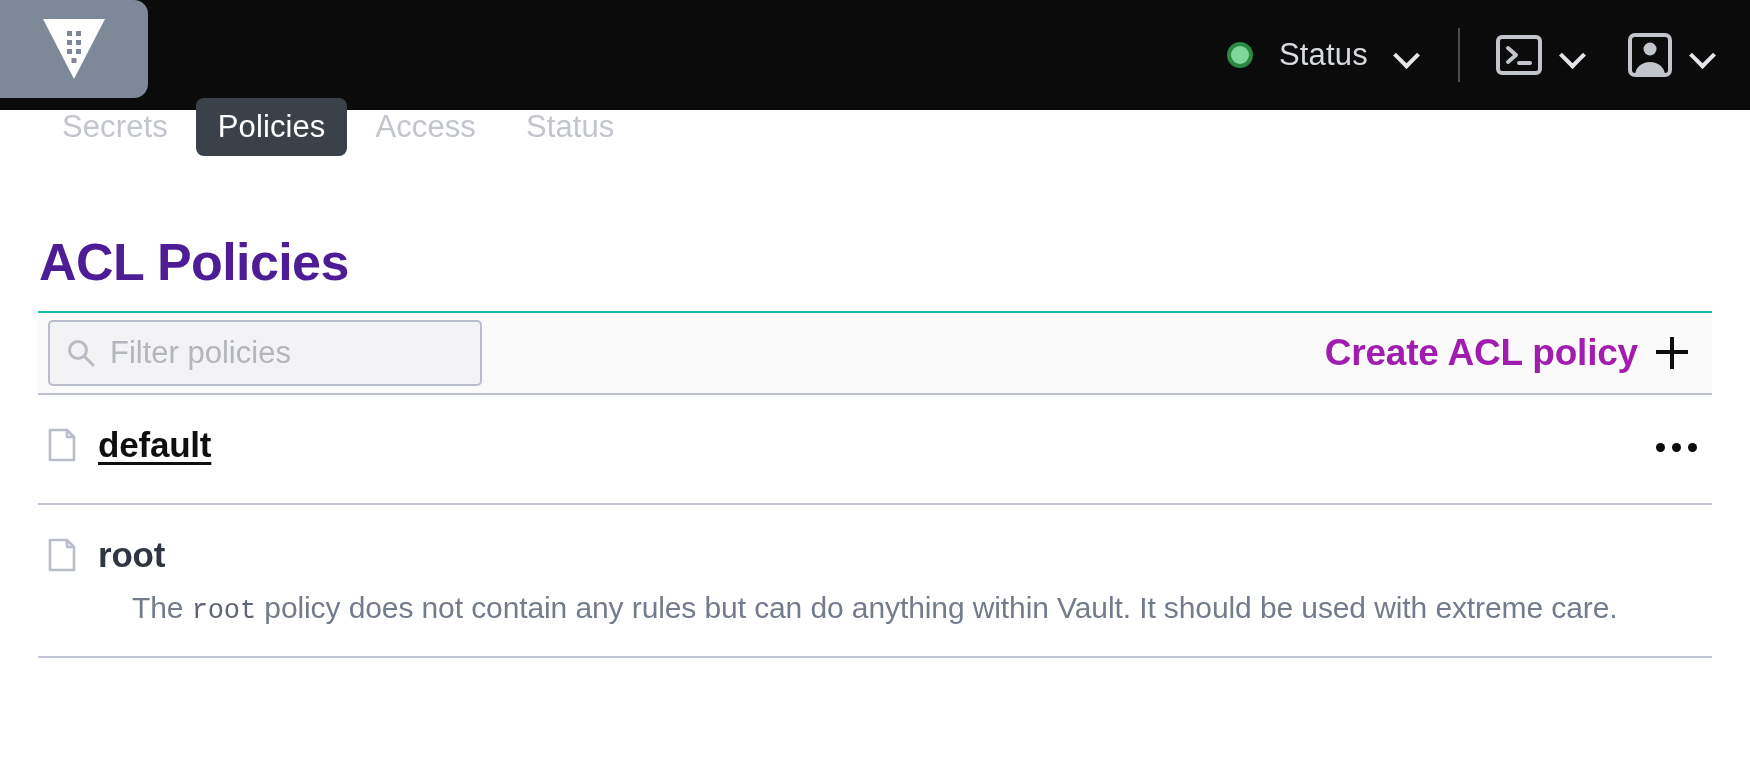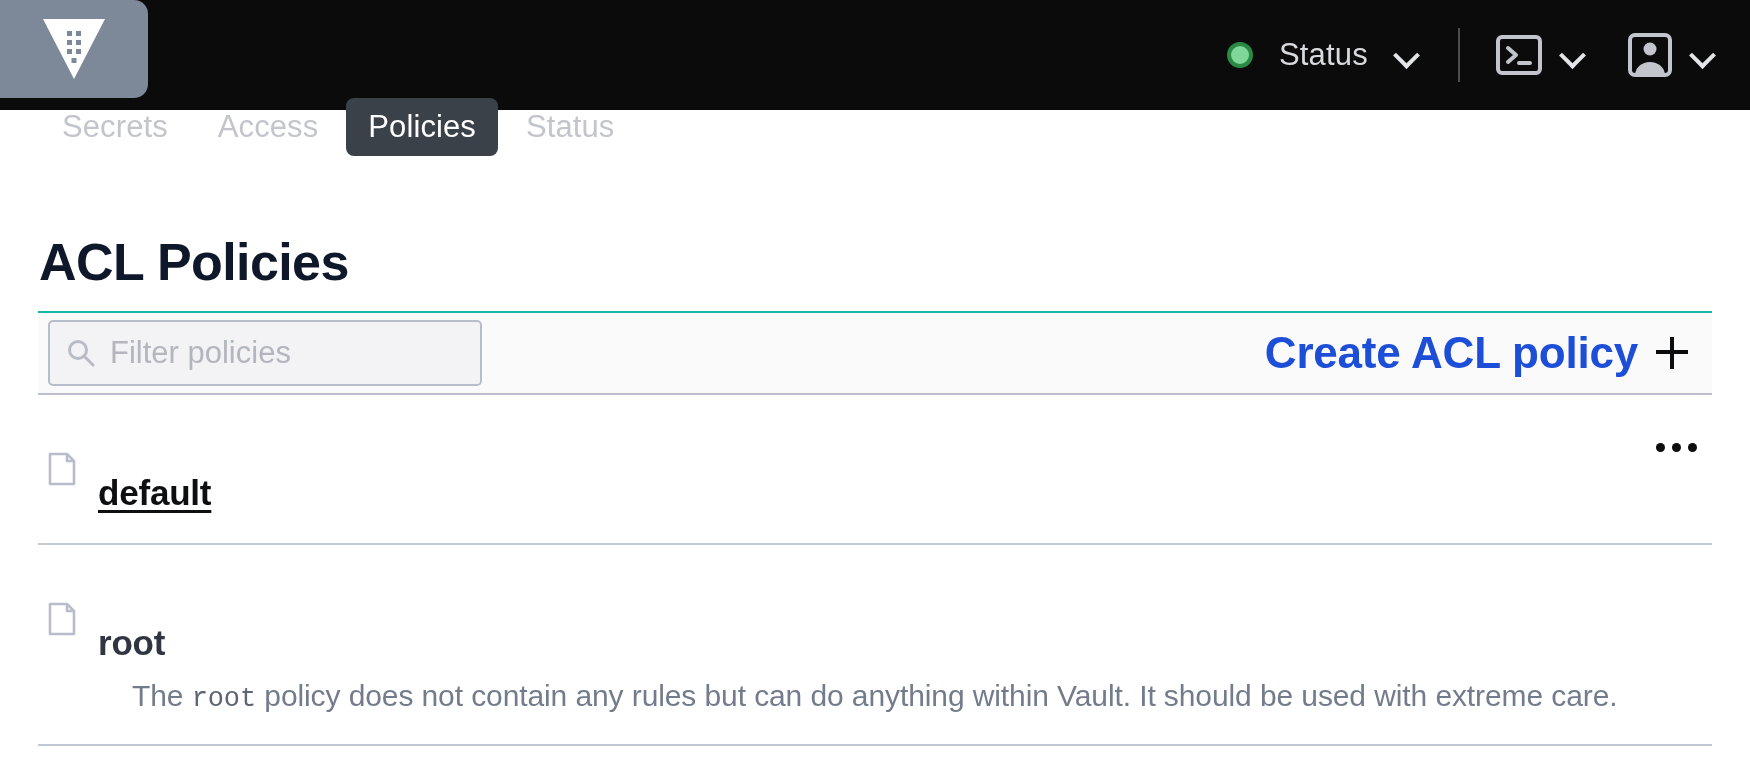--- a/index.html
+++ b/index.html
@@ -142,21 +142,21 @@
   }
 
   
   .page {
     padding: 0 38px;
   }
 
   .page-title {
     font-size: 52px;
     font-weight: bold;
-    color: #0f172a;
+    color: #4c1d95;
     letter-spacing: -0.6px;
     margin-top: 122px;
     margin-left: 1px;
   }
 
   
   .toolbar {
     margin-top: 19px;
     height: 84px;
     background: #fafafb;
@@ -197,23 +197,23 @@
   }
 
   .create-btn {
     display: flex;
     align-items: center;
     gap: 18px;
     background: none;
     border: none;
     cursor: pointer;
     font-family: "Liberation Sans", sans-serif;
-    font-size: 44px;
+    font-size: 37px;
     font-weight: bold;
-    color: #1d4ed8;
+    color: #a21caf;
     letter-spacing: -0.2px;
     padding-right: 24px;
     white-space: nowrap;
   }
   .plus-icon {
     width: 32px;
     height: 32px;
     position: relative;
     flex: 0 0 auto;
   }
@@ -246,21 +246,20 @@
     width: 28px;
     height: 34px;
     flex: 0 0 auto;
   }
 
   .policy-name {
     font-size: 35px;
     font-weight: bold;
     color: #0d0f11;
     letter-spacing: -0.2px;
-    margin-top: 48px;
   }
   .policy-name.link {
     text-decoration: underline;
     text-underline-offset: 5px;
     cursor: pointer;
   }
   .policy-name.plain { color: #2f3541; }
 
   .policy-desc {
     font-size: 30px;
@@ -310,22 +309,22 @@
         <rect x="37" y="27" width="5" height="5"></rect>
         <rect x="28" y="36" width="5" height="5"></rect>
         <rect x="37" y="36" width="5" height="5"></rect>
         <rect x="32.5" y="45" width="5" height="5"></rect>
       </g>
     </svg>
   </div>
 
   <div class="nav-tabs">
     <div class="nav-tab">Secrets</div>
+    <div class="nav-tab active">Policies</div>
     <div class="nav-tab">Access</div>
-    <div class="nav-tab active">Policies</div>
     <div class="nav-tab">Status</div>
   </div>
 
   <div class="nav-right">
 
     <div class="status-group">
       <div class="status-dot"></div>
       <div class="status-label">Status</div>
       <span class="chev"></span>
     </div>

